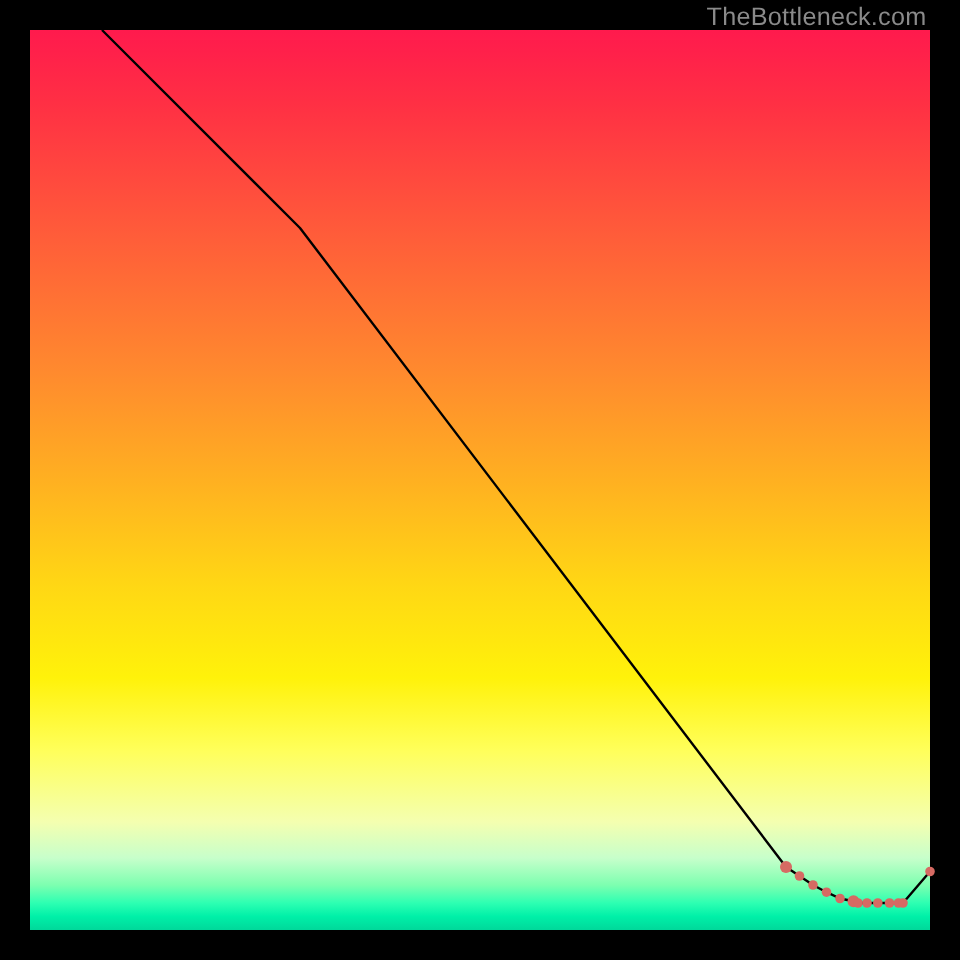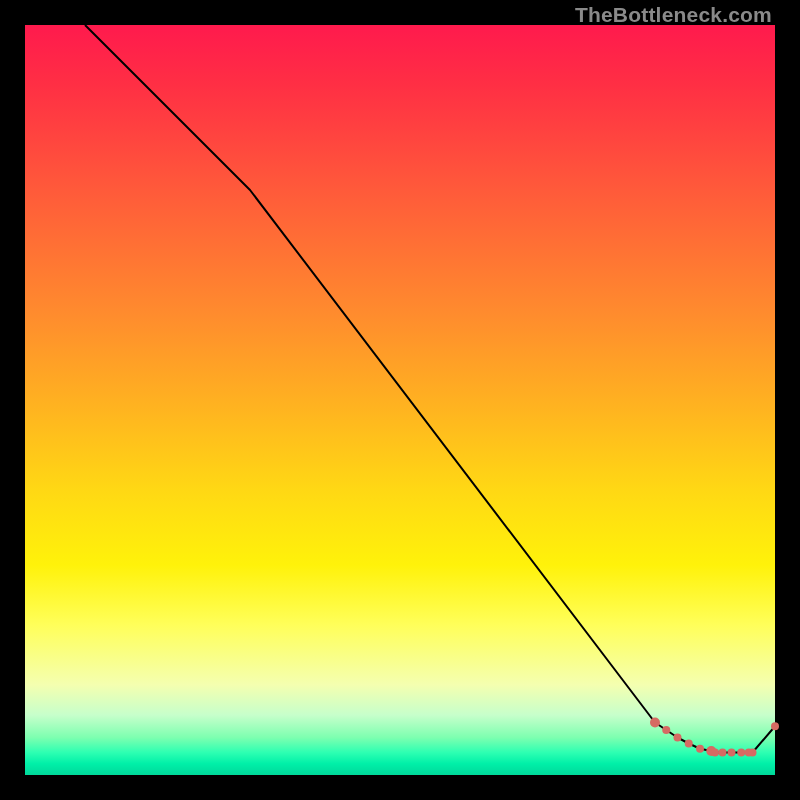--- a/index.html
+++ b/index.html
@@ -43,21 +43,21 @@
       #00f0a8 98.5%,
       #00d89a 100%
     );
   }
   .watermark {
     position: absolute;
     top: 3px;
     right: 28px;
     color: #8a8a8a;
     font-size: 21px;
-    font-weight: 700;
+    font-weight: 400;
     letter-spacing: 0.2px;
     text-align: left;
     user-select: none;
   }
   svg.overlay {
     position: absolute;
     left: 25px;
     top: 25px;
     width: 750px;
     height: 750px;

